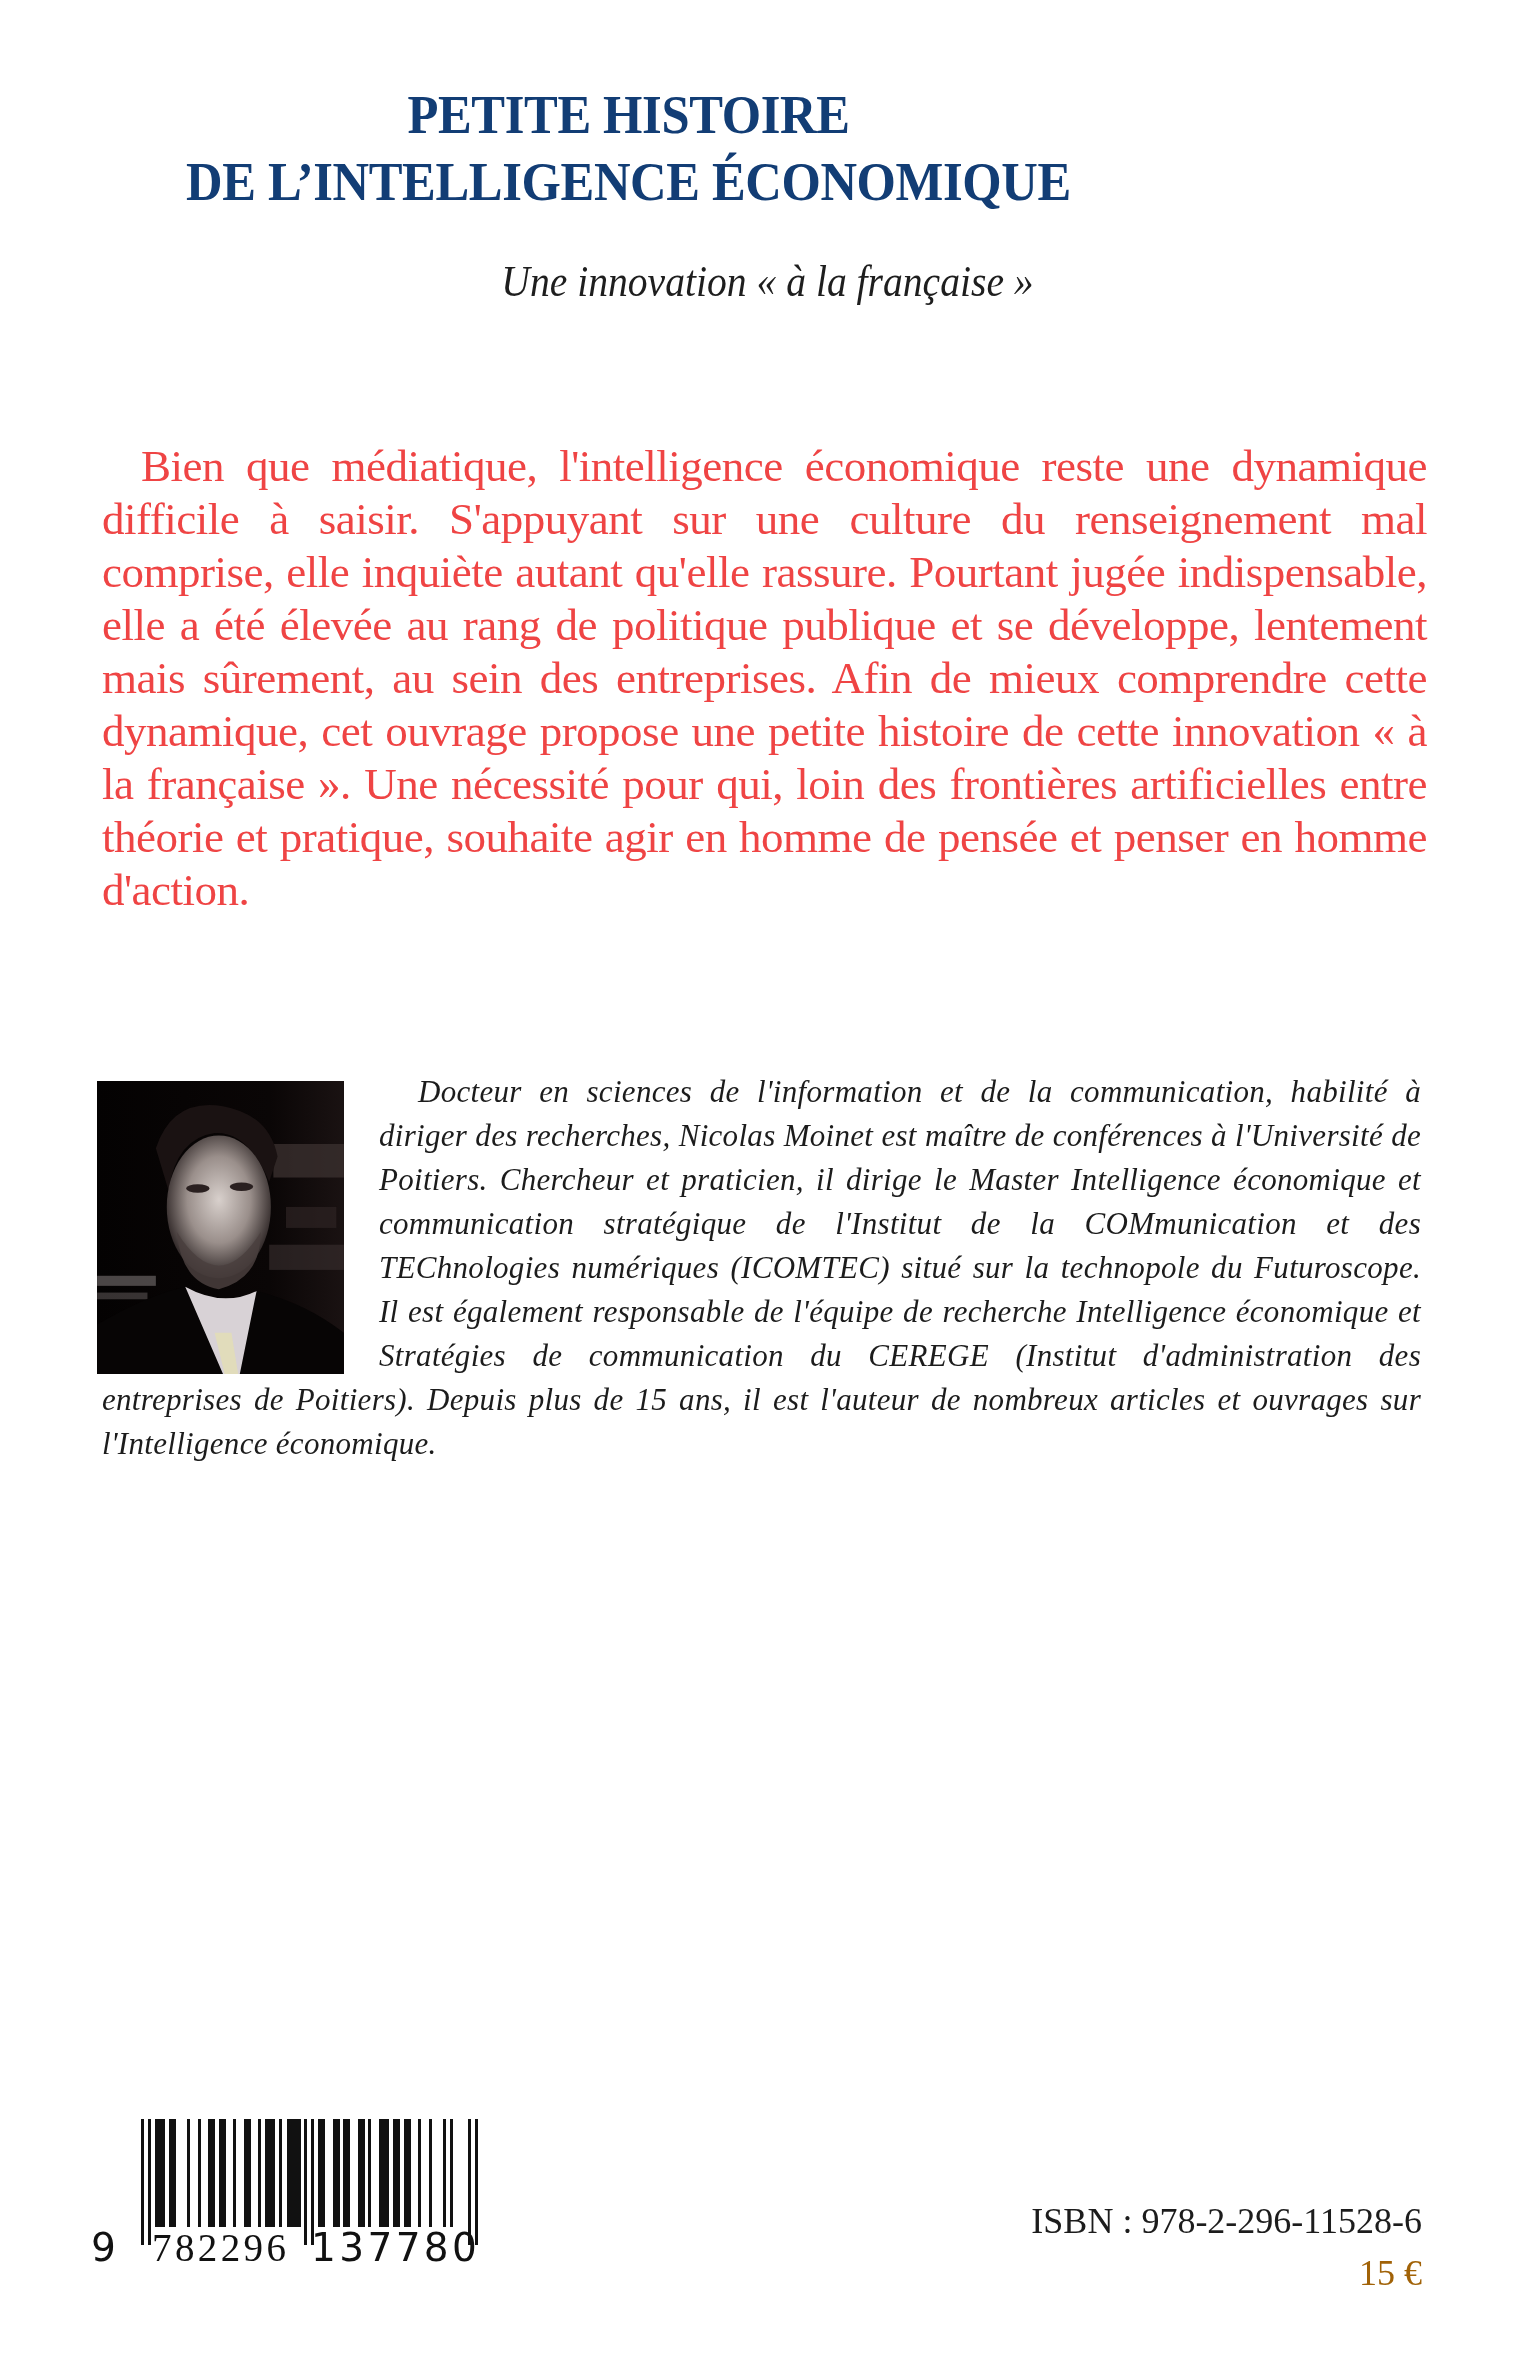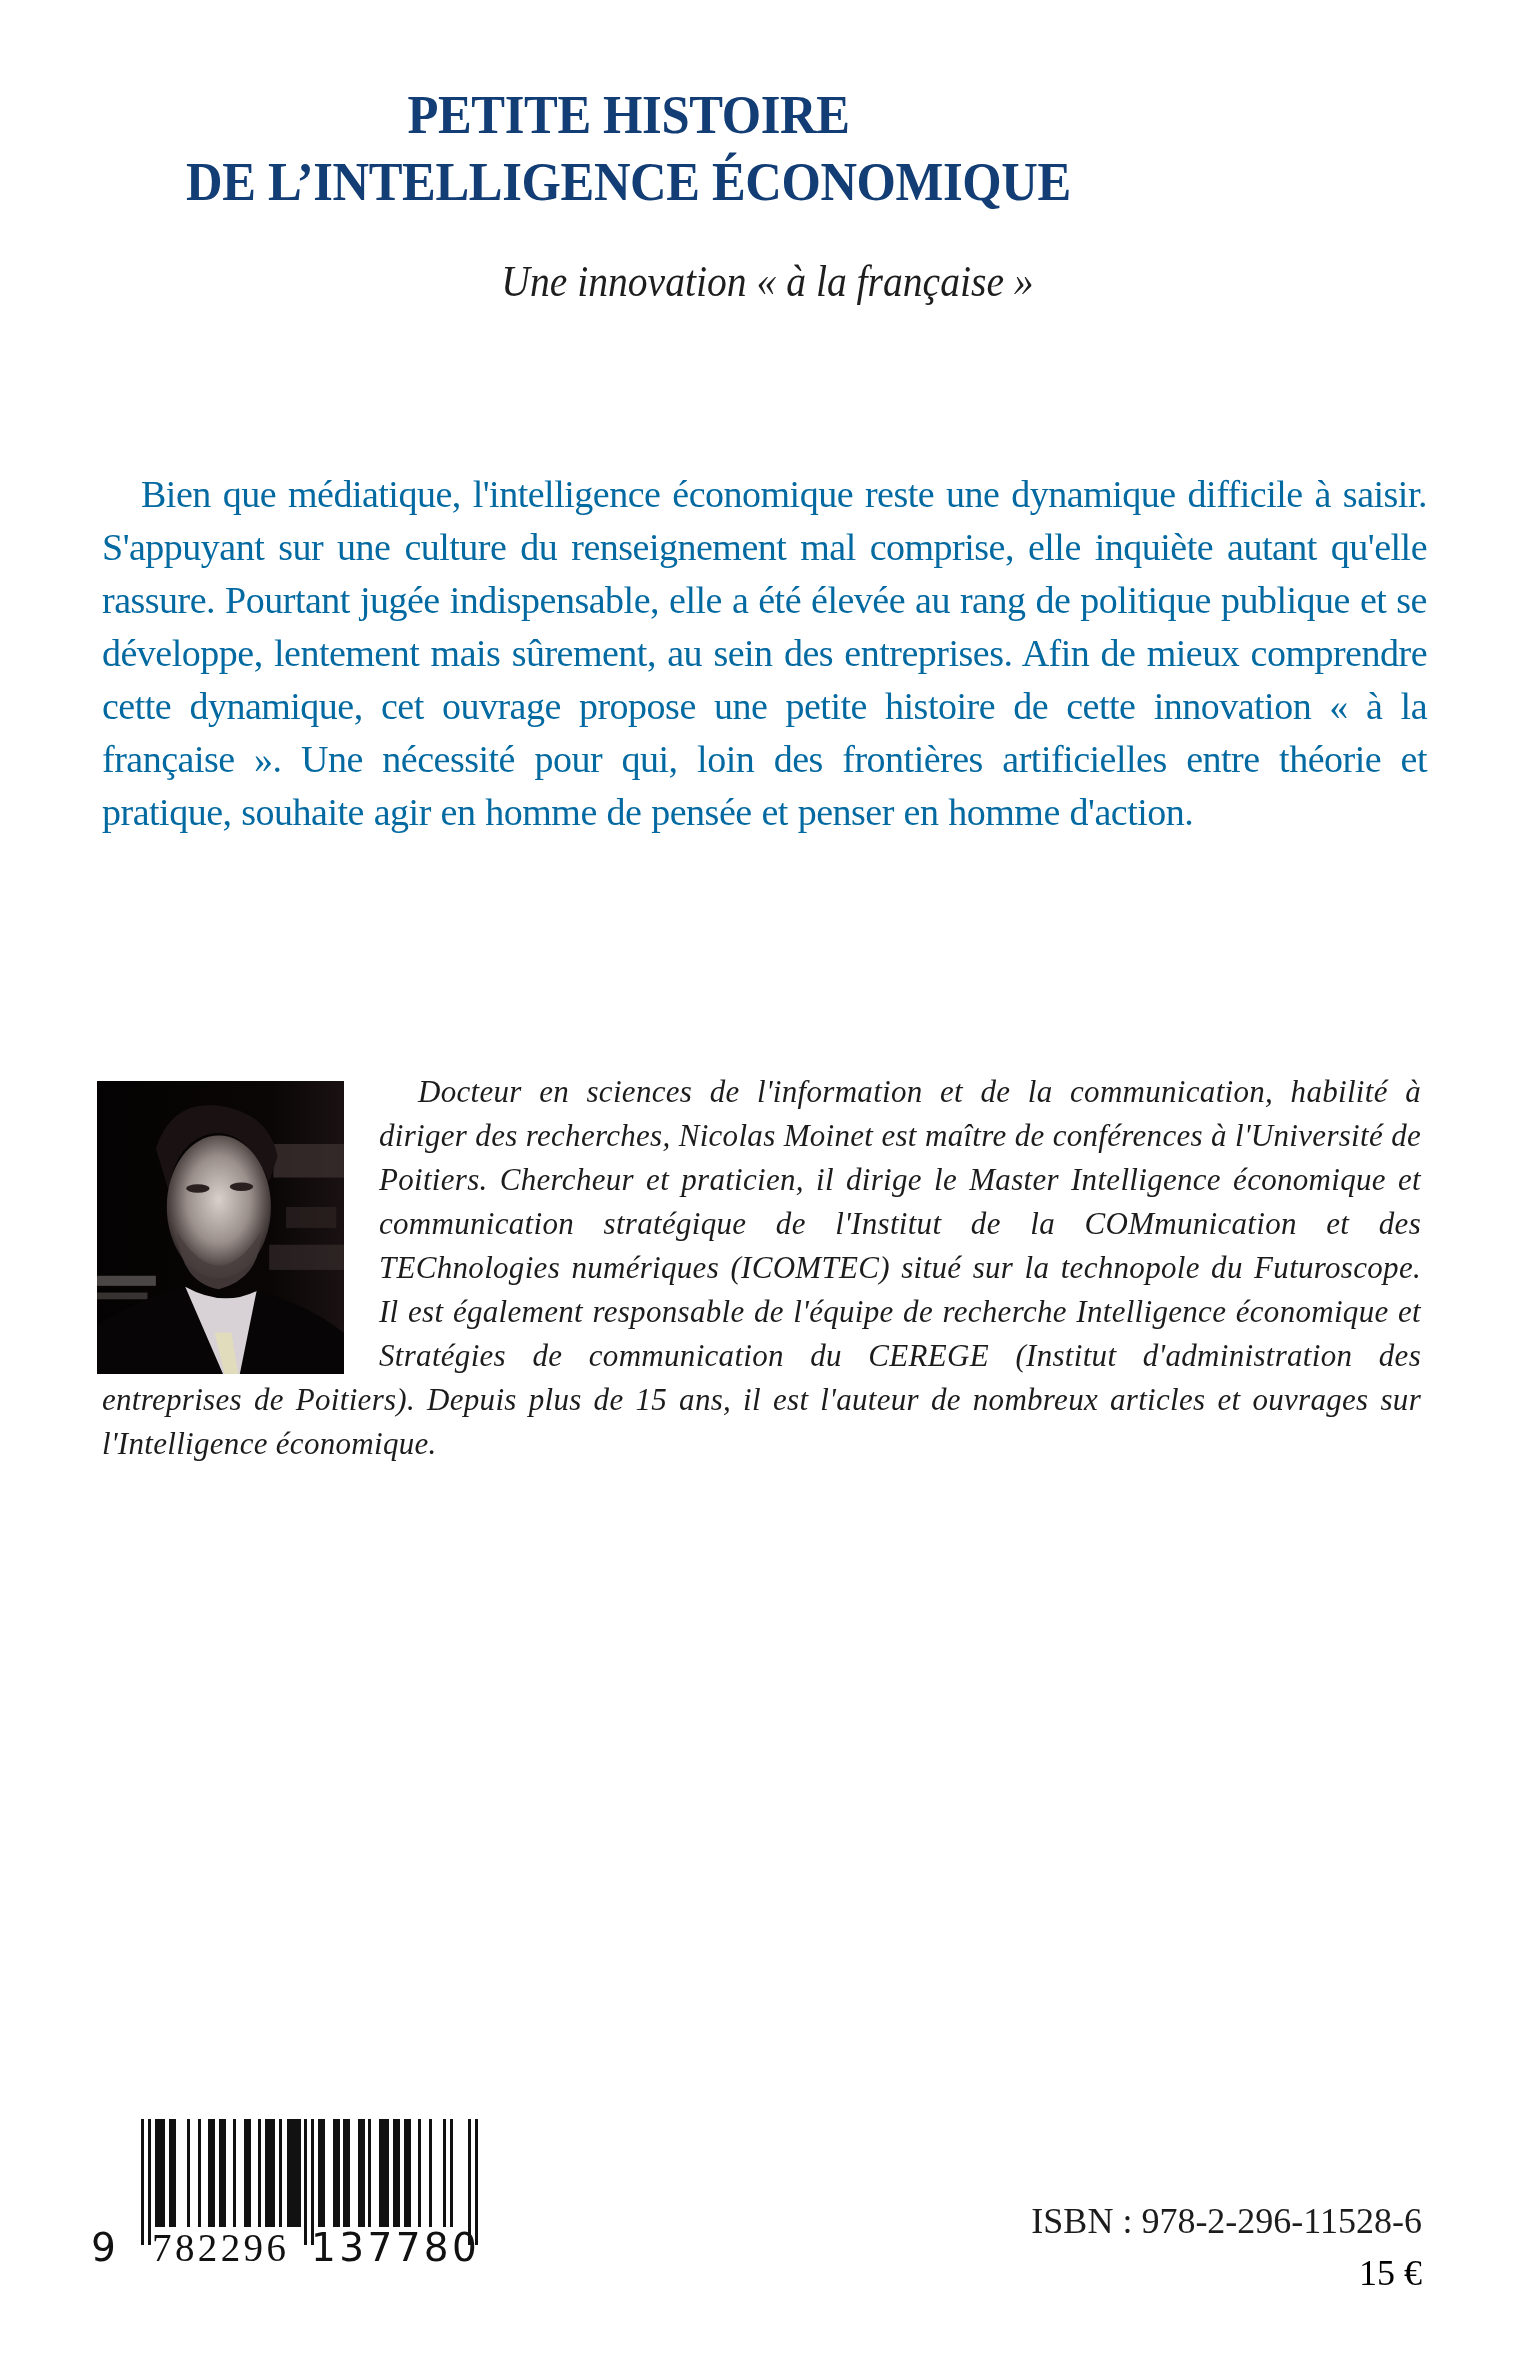--- a/index.html
+++ b/index.html
@@ -1,32 +1,32 @@
 <!DOCTYPE html>
 <html style="font-size:13.4px"><head>
 <meta charset="utf-8">
 <style>
   html, body { margin: 0; padding: 0; background: #ffffff; }
   body { width: 1535px; height: 2377px; position: relative; overflow: hidden; font-family: "Liberation Serif", "DejaVu Serif", serif; color: #1a1a1a; }
   .title-block { position: absolute; left: 0; top: 81px; width: 1257px; text-align: center; }
   .title-line { font-family: "Liberation Serif", serif; font-weight: bold; color: #123d75; font-size: 55px; line-height: 67px; letter-spacing: -0.4px; transform: scaleX(0.92); transform-origin: center; white-space: nowrap; }
   .subtitle { position: absolute; left: 0; top: 252px; width: 1535px; text-align: center; font-style: italic; font-size: 44px; line-height: 60px; color: #1e1e1e; transform: scaleX(0.9); transform-origin: center; white-space: nowrap; }
-  .summary { position: absolute; left: 102px; top: 468px; width: 1325px; font-size: 38px; line-height: 53px; text-align: justify; text-indent: 39px; color: #0369a1; margin: 0; letter-spacing: -0.5px; word-spacing: 0.8px; }
+  .summary { position: absolute; left: 102px; top: 440px; width: 1325px; font-size: 45px; line-height: 53px; text-align: justify; text-indent: 39px; color: #ef4444; margin: 0; letter-spacing: -0.5px; word-spacing: 0.8px; }
   .author-photo { position: absolute; left: 97px; top: 1081px; width: 247px; height: 293px; background: #050303; overflow: hidden; }
   .author-photo svg { display: block; }
   .bio { position: absolute; left: 102px; top: 1070px; width: 1319px; font-size: 31px; line-height: 44px; font-style: italic; text-align: justify; color: #1c1c1c; margin: 0; letter-spacing: 0.3px; }
   .bio .float-spacer { float: left; width: 277px; height: 302px; }
   .bio .indent { display: inline-block; width: 39px; }
   .bio b { font-weight: normal; }
   .barcode { position: absolute; left: 91px; top: 2119px; width: 394px; height: 144px; }
   .barcode .bars { position: absolute; left: 50px; top: 0; width: 337px; height: 126px; }
   .barcode .bar { position: absolute; top: 0; background: #111; }
   .barcode .digits { position: absolute; top: 109px; font-family: "DejaVu Sans", sans-serif; font-size: 39px; line-height: 39px; color: #111; }
   .isbn { position: absolute; right: 113px; top: 2200px; font-size: 36px; line-height: 42px; color: #1c1c1c; white-space: nowrap; text-align: right; }
-  .price { position: absolute; right: 113px; top: 2252px; font-size: 36px; line-height: 42px; color: #000000; white-space: nowrap; text-align: right; }
+  .price { position: absolute; right: 113px; top: 2252px; font-size: 36px; line-height: 42px; color: #a16207; white-space: nowrap; text-align: right; }
 </style>
 </head>
 <body>
 
 <div class="title-block">
   <div class="title-line">PETITE HISTOIRE</div>
   <div class="title-line">DE L’INTELLIGENCE ÉCONOMIQUE</div>
 </div>
 
 <div class="subtitle">Une innovation « à la française »</div>

